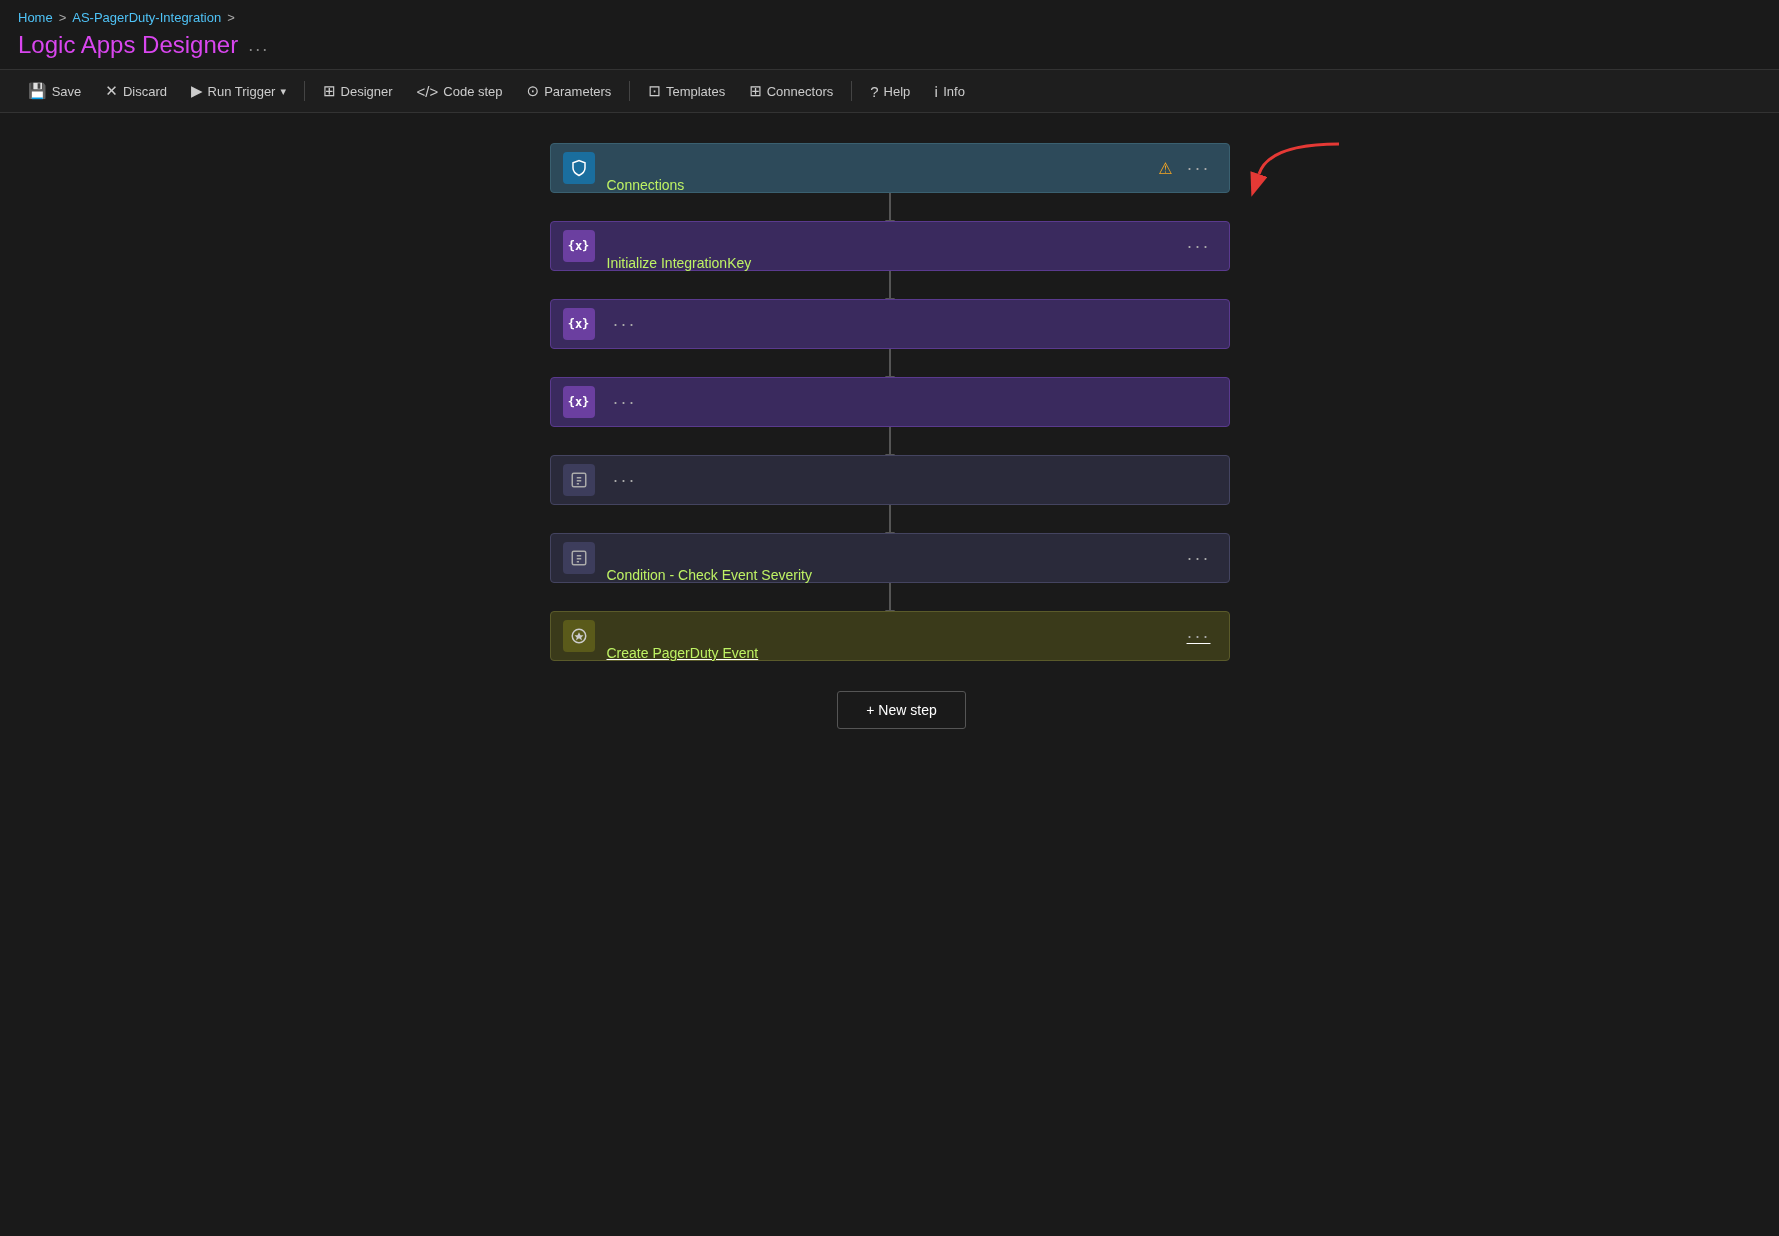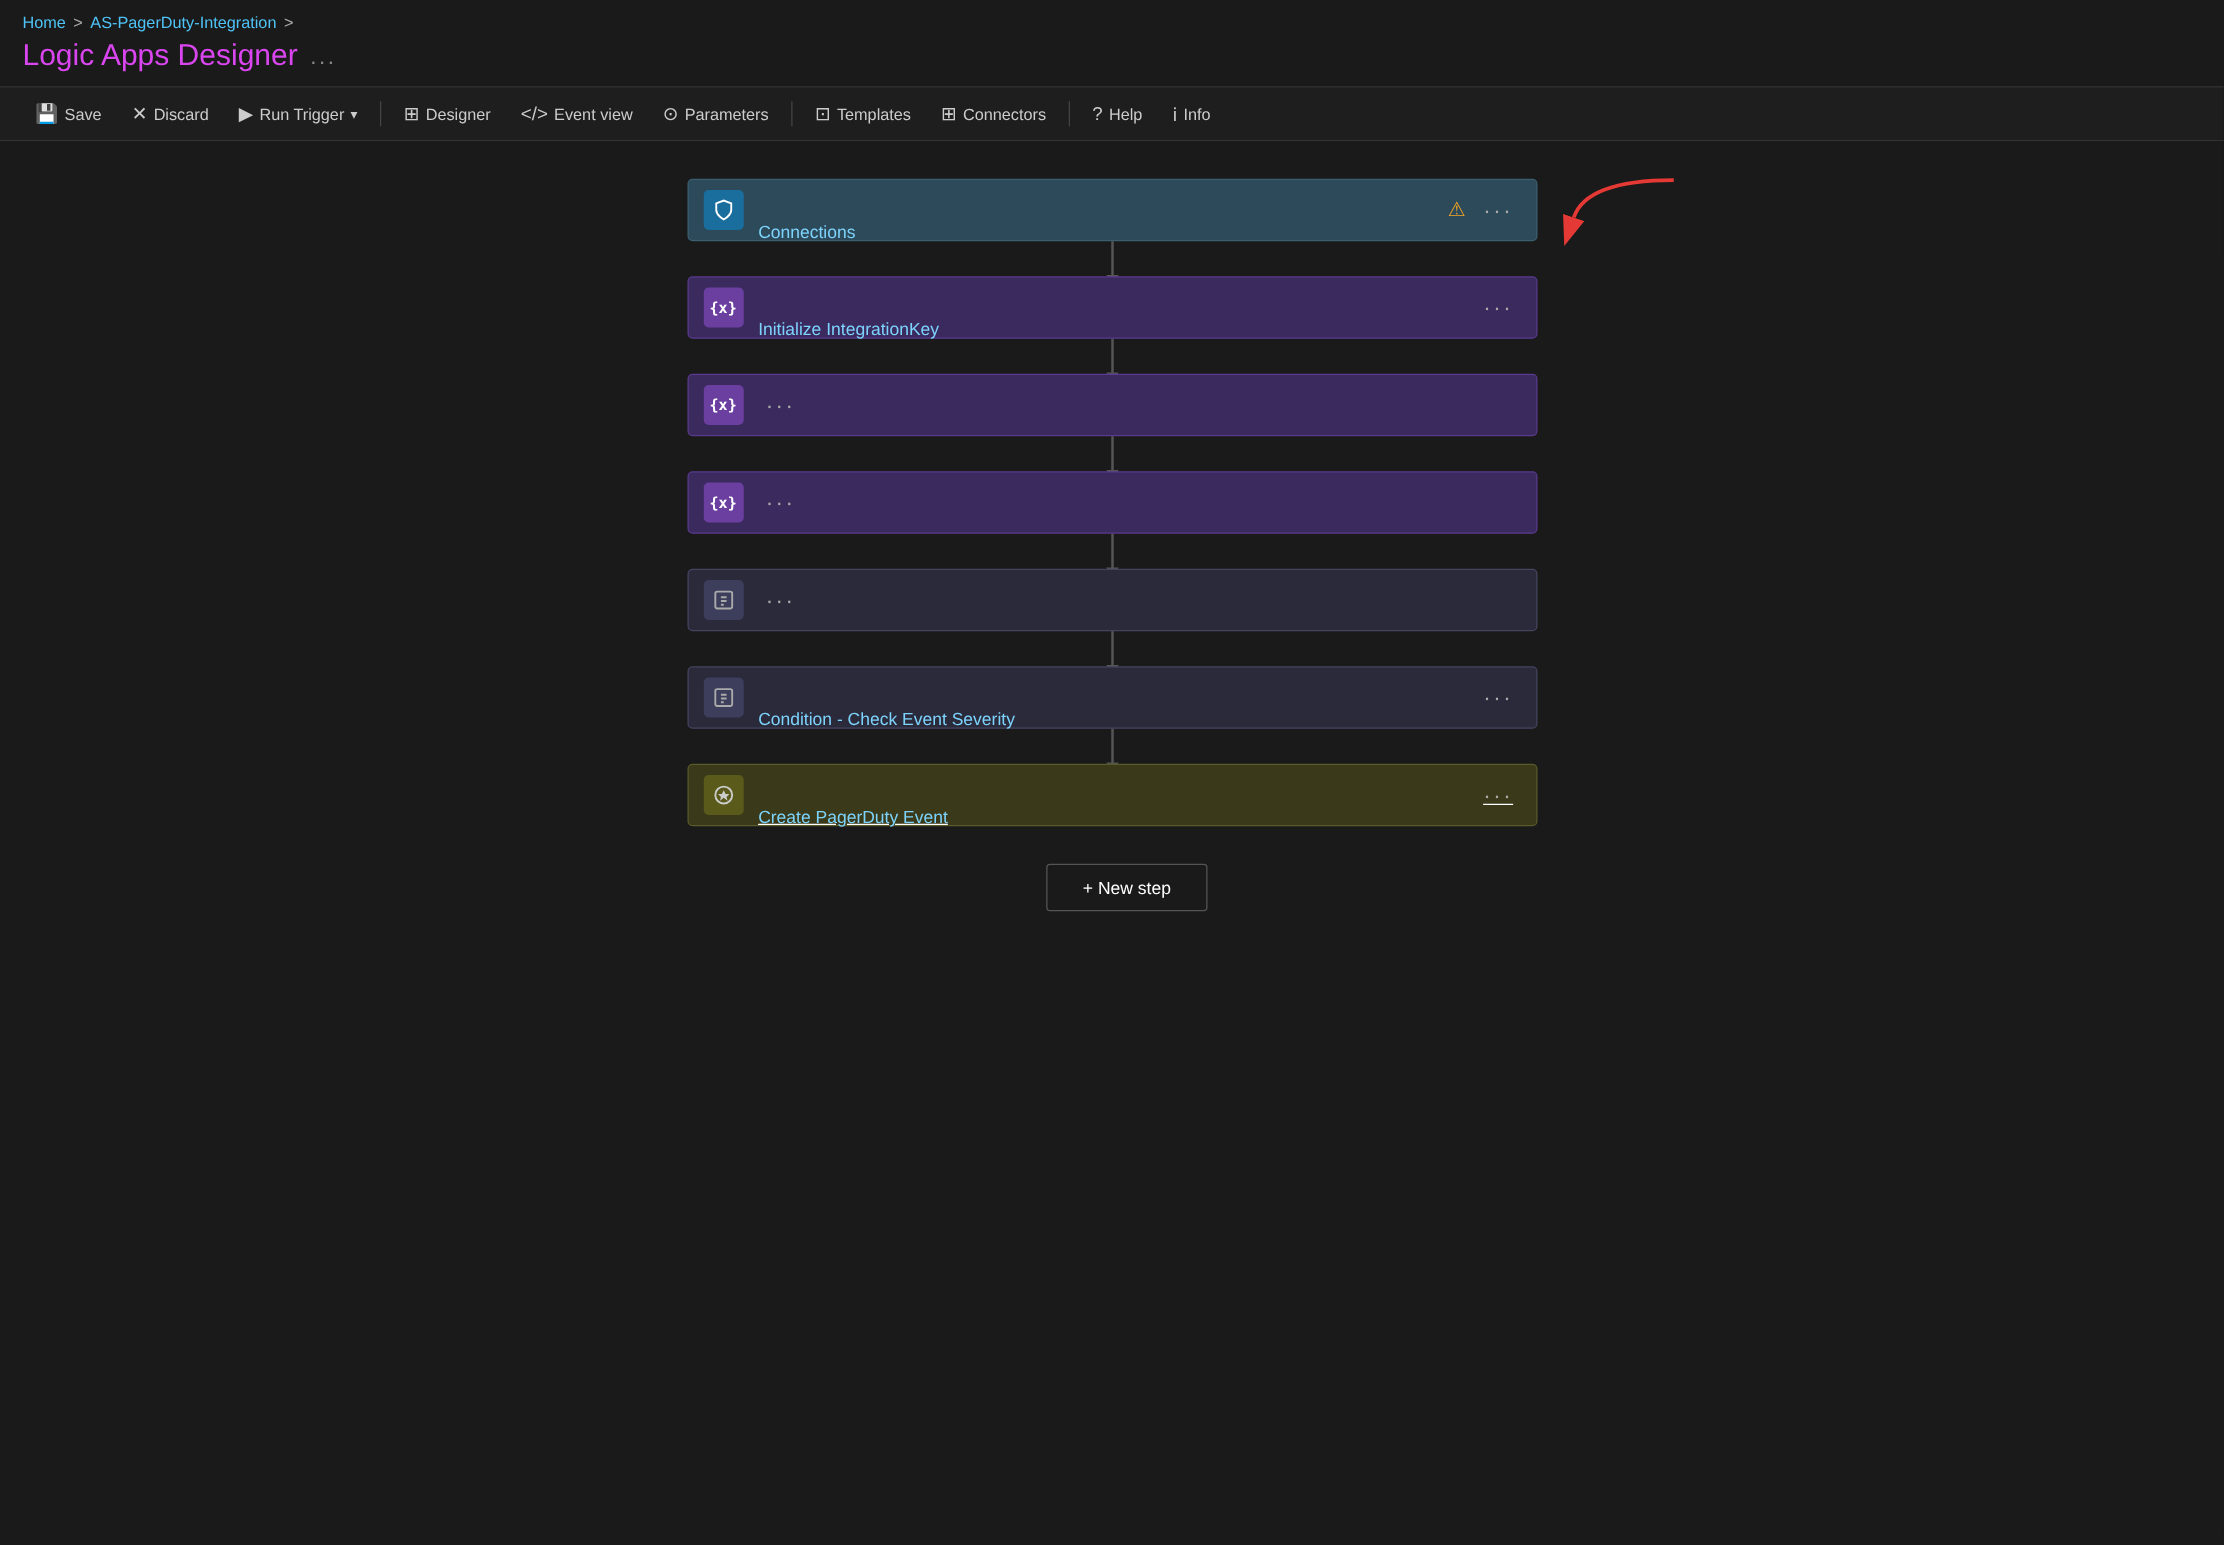--- a/index.html
+++ b/index.html
@@ -119,21 +119,21 @@
       justify-content: center;
       font-size: 14px;
       font-weight: bold;
       flex-shrink: 0;
       margin-right: 12px;
       color: #fff;
     }
     .step-label {
       flex: 1;
       font-size: 14px;
-      color: #7dd3fc;
+      color: #bef264;
       margin-top: 34px;
     }
     .step-more {
       color: #aaa;
       font-size: 18px;
       letter-spacing: 2px;
       cursor: pointer;
       padding: 4px 6px;
       border-radius: 3px;
     }
@@ -253,21 +253,21 @@
     <span>Run Trigger</span>
     <span class="run-trigger-chevron">▾</span>
   </div>
   <div class="toolbar-sep"></div>
   <div class="toolbar-item">
     <span class="icon">⊞</span>
     <span>Designer</span>
   </div>
   <div class="toolbar-item">
     <span class="icon">&lt;/&gt;</span>
-    <span>Event view</span>
+    <span>Code step</span>
   </div>
   <div class="toolbar-item">
     <span class="icon">⊙</span>
     <span>Parameters</span>
   </div>
   <div class="toolbar-sep"></div>
   <div class="toolbar-item">
     <span class="icon">⊡</span>
     <span>Templates</span>
   </div>

